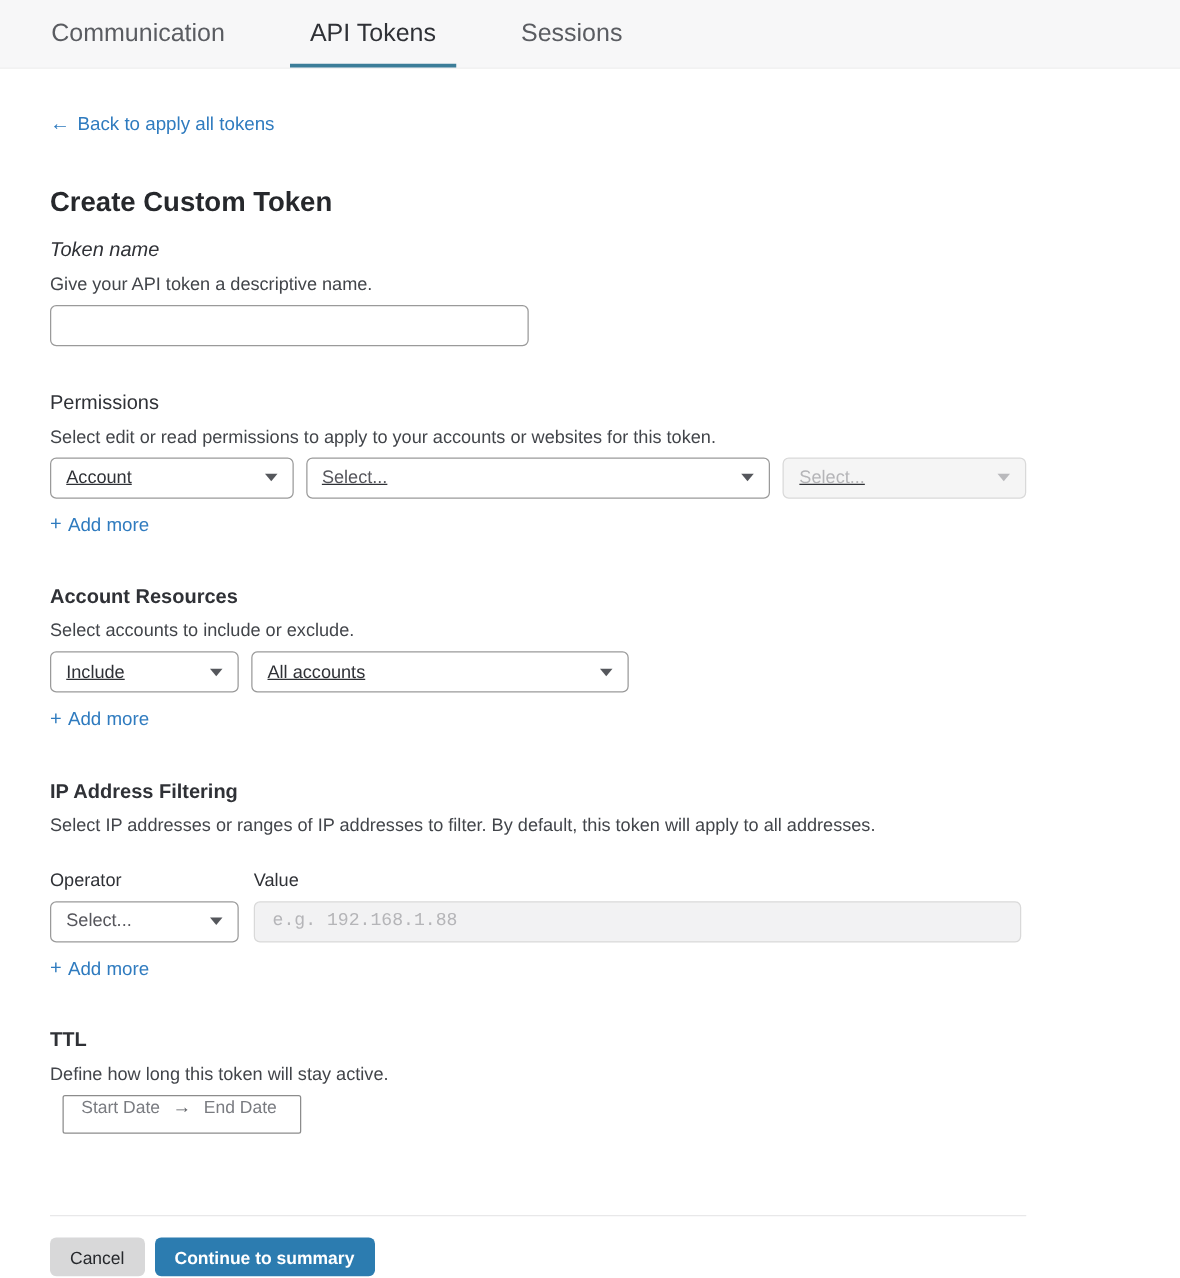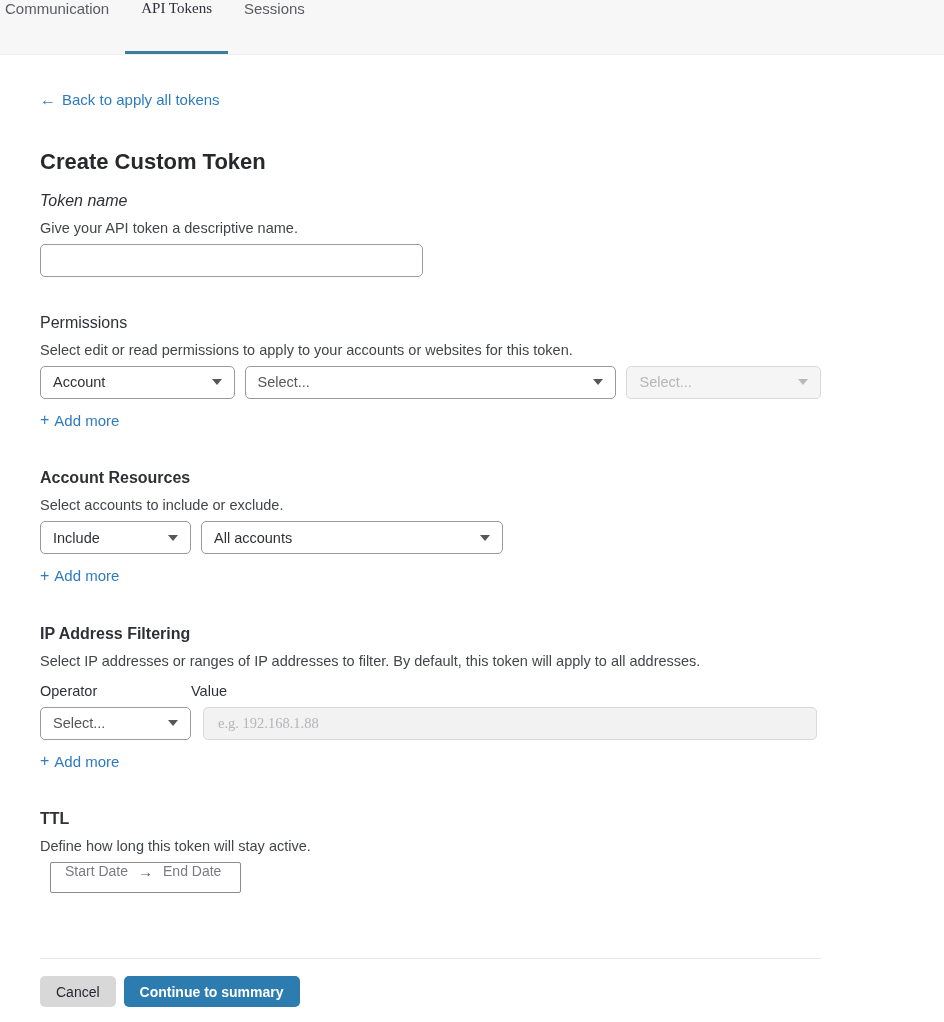--- a/index.html
+++ b/index.html
@@ -14,28 +14,30 @@
   
   .tabbar {
     height: 55px;
     background: #f7f7f8;
     border-bottom: 1px solid #efeff0;
     display: flex;
     align-items: stretch;
   }
   .tab {
     display: flex;
+    align-items: center;
     padding: 0 16px;
-    font-size: 15px;
+    font-size: 20px;
     color: #5a5c61;
     position: relative;
     cursor: pointer;
+    margin-left: 36px;
   }
   .tab.first { padding-left: 5px; }
-  .tab.active { color: #2f3136; font-family: Liberation Serif, serif; }
+  .tab.active { color: #2f3136; }
   .tab.active::after {
     content: "";
     position: absolute;
     left: 0; right: 0; bottom: 0;
     height: 3px;
     background: #3c7d99;
   }
 
   
   .content { padding: 0 40px; width: 861px; }
@@ -80,21 +82,21 @@
     width: 383px; height: 33px;
     border: 1px solid #9a9a9a;
     border-radius: 5px;
     font-family: inherit;
     font-size: 14.5px;
     color: #2f3136;
     padding: 0 12px;
     background: #fff;
     outline: none;
   }
-  .row { margin-top: 8px; display: flex; gap: 10px; }
+  .row { margin-top: 8px; display: flex; gap: 10px; text-decoration: underline; }
   .select {
     height: 33px;
     border: 1px solid #9a9a9a;
     border-radius: 5px;
     background: #fff;
     display: flex;
     align-items: center;
     justify-content: space-between;
     padding: 0 12px;
     font-size: 14.5px;
@@ -130,30 +132,30 @@
     align-items: center;
     gap: 5px;
     font-size: 15px;
     color: #2f7bbf;
     cursor: pointer;
     text-decoration: none;
   }
   .add-more .plus { font-size: 16px; line-height: 1; }
 
   
-  .field-labels { margin-top: 14px; display: flex; gap: 0; }
+  .field-labels { margin-top: 28px; display: flex; gap: 12px; }
   .field-labels .lbl { font-size: 14.5px; color: #2f3136; }
   .field-labels .lbl.op { width: 151px; }
   .fields-row { margin-top: 8px; display: flex; gap: 12px; }
   .value-input {
     width: 614px; height: 33px;
     background: #f2f2f3;
     border: 1px solid #d9d9d9;
     border-radius: 5px;
-    font-family: Liberation Serif, serif;
+    font-family: Liberation Mono, monospace;
     font-size: 14.5px;
     padding: 0 14px;
     color: #2f3136;
     outline: none;
   }
   .value-input::placeholder { color: #b5b5b8; opacity: 1; }
 
   
   .date-range {
     margin-top: 8px;

